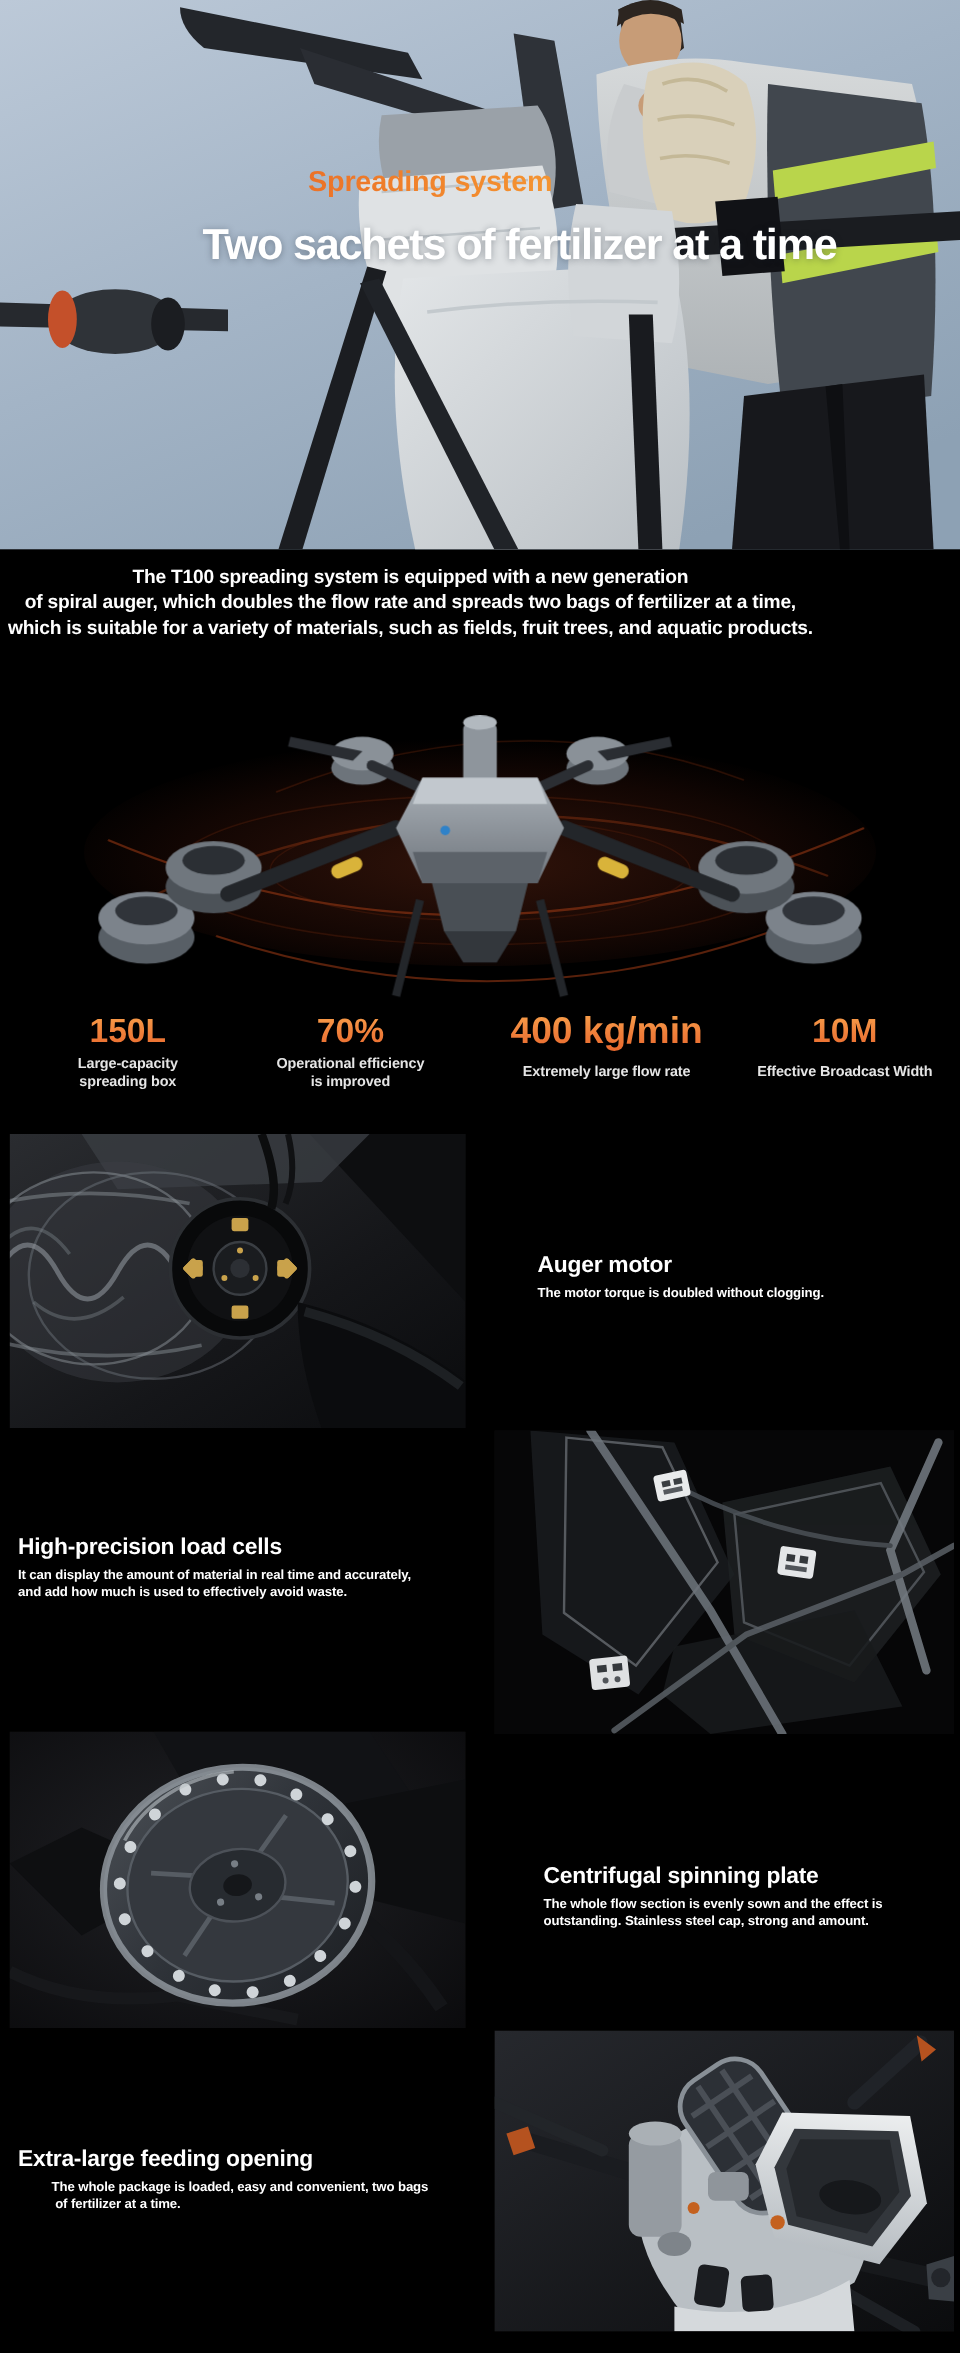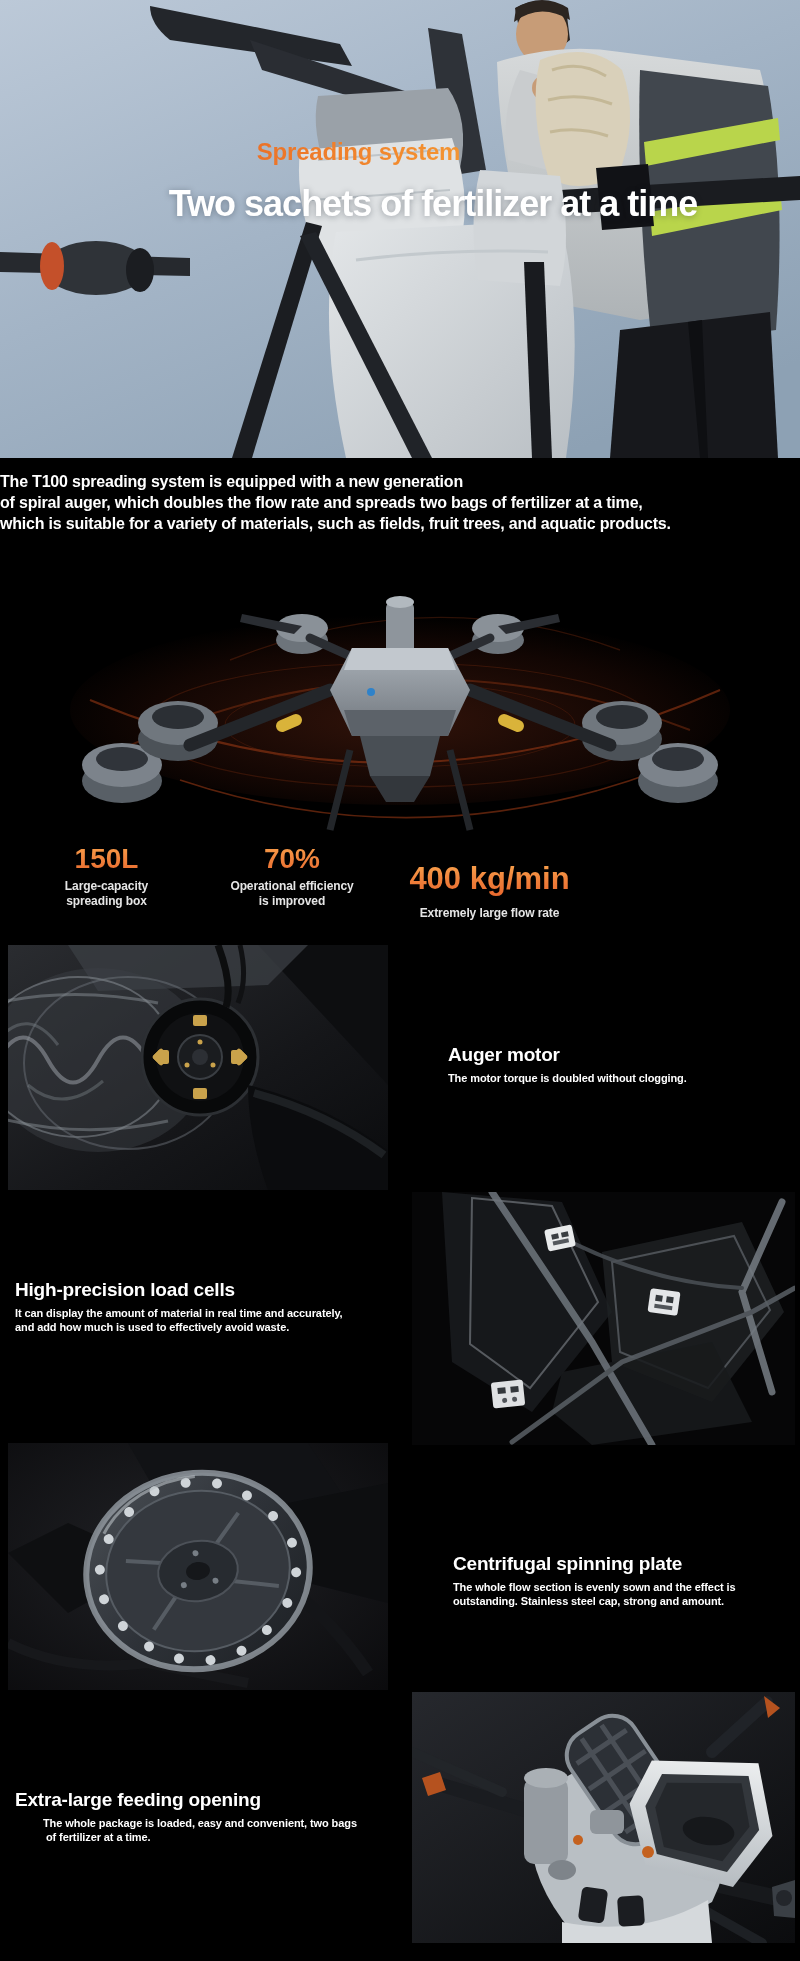--- a/index.html
+++ b/index.html
@@ -11,21 +11,21 @@
   #hero svg{display:block;}
   .hero-eyebrow{left:0;top:138px;width:717px;text-align:center;
     font-size:24px;font-weight:bold;letter-spacing:-.2px;
     background:linear-gradient(100deg,#e2511f 10%,#f28a2e 55%,#f9b23c 90%);
     -webkit-background-clip:text;background-clip:text;color:transparent;
     text-shadow:none;}
   .hero-title{left:0;top:184px;width:800px;text-align:center;
     font-size:36px;line-height:40px;font-weight:bold;letter-spacing:-1px;color:#fff;
     text-shadow:0 1px 6px rgba(20,30,40,.35);padding-left:33px;}
   
-  #intro{left:0;top:471px;width:684px;}
+  #intro{left:0;top:471px;width:684px;text-align:center;}
   #intro .line{font-size:16px;line-height:21px;font-weight:bold;color:#fff;letter-spacing:-.2px;}
   
   #showcase{left:0;top:540px;width:800px;height:305px;}
   
   .stat{top:842px;text-align:center;}
   .stat .v{font-weight:bold;font-size:28px;line-height:34px;
     background:linear-gradient(180deg,#f9a24c 5%,#ef7f3a 55%,#e9692e 100%);
     -webkit-background-clip:text;background-clip:text;color:transparent;}
   .stat.big .v{font-size:31px;}
   .stat .lbl{margin-top:3px;font-size:12px;line-height:15px;font-weight:bold;color:#e5e5e5;letter-spacing:-.1px;}
@@ -217,24 +217,30 @@
       <span class="bl" style="display:block">spreading box</span>
     </div>
   </div>
   <div class="abs stat" style="left:181px;width:222px;">
     <div class="v">70%</div>
     <div class="lbl">
       <span style="display:block">Operational efficiency</span>
       <span style="display:block">is improved</span>
     </div>
   </div>
-  <div class="abs stat big single" style="left:387px;width:205px;margin-top:20px;">
+  <div class="abs stat big single" style="left:403px;width:205px;">
     <div class="v">400 kg/min</div>
     <div class="lbl">
       <span style="display:block">Extremely large flow rate</span>
+    </div>
+  </div>
+  <div class="abs stat single" style="left:608px;width:192px;">
+    <div class="v">10M</div>
+    <div class="lbl">
+      <span style="display:block">Effective Broadcast Width</span>
     </div>
   </div>
 
   <div class="abs img-tile" style="left:8px;top:945px;width:380px;height:245px;">
     <svg width="380" height="245" viewBox="0 0 380 245">
       <defs>
         <linearGradient id="f1bg" x1="0" y1="0" x2="1" y2="1">
           <stop offset="0" stop-color="#2a2c30"></stop>
             <stop offset="0.6" stop-color="#151619"></stop>
             <stop offset="1" stop-color="#0a0b0d"></stop>

